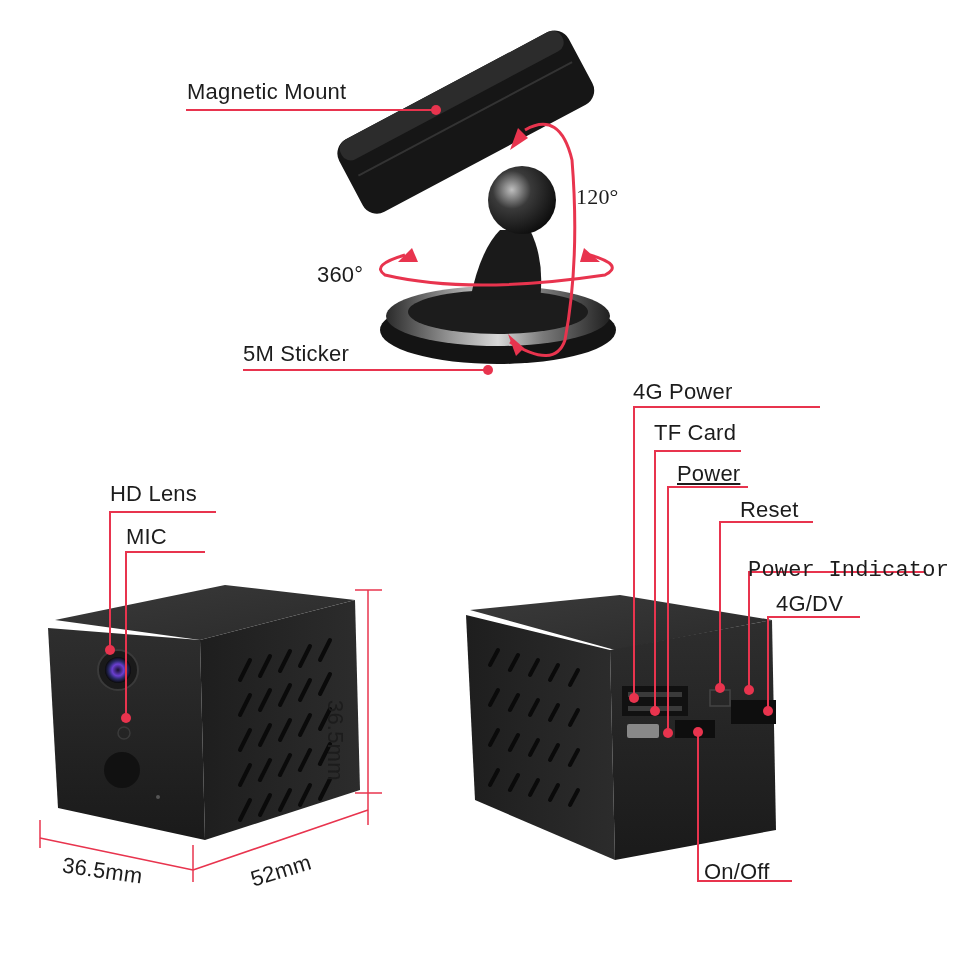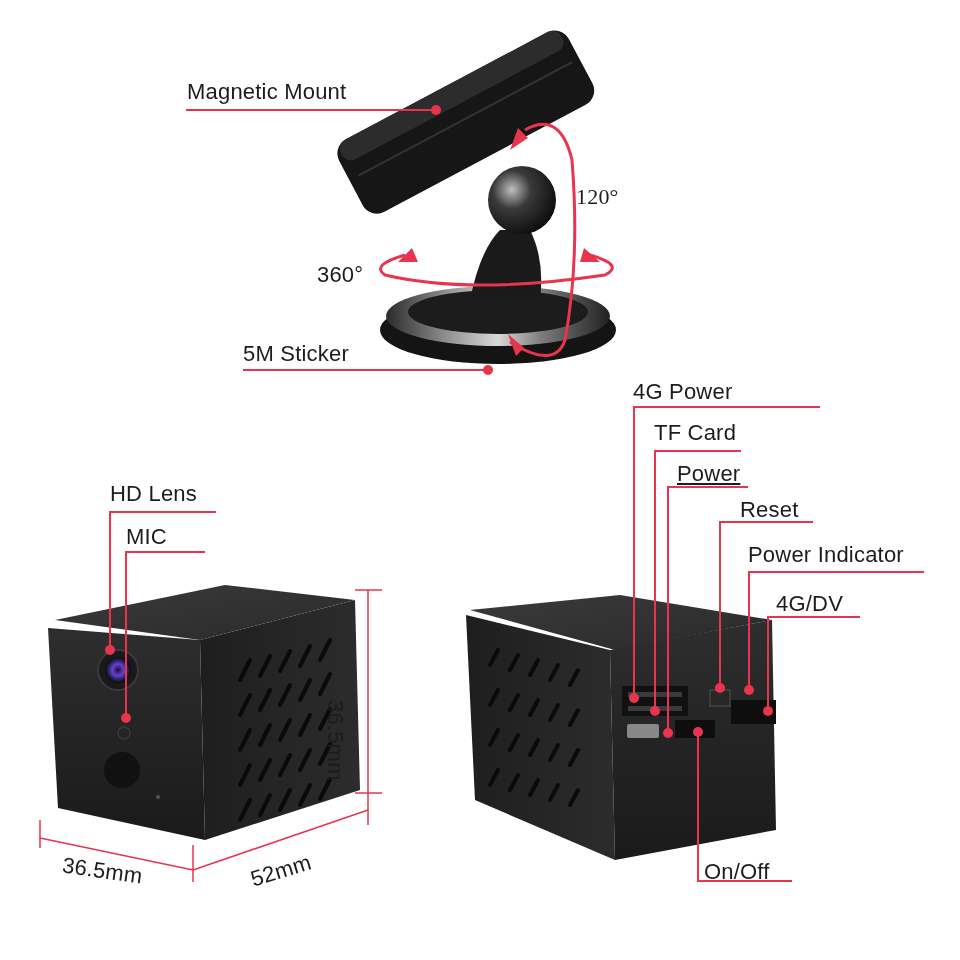--- a/index.html
+++ b/index.html
@@ -215,17 +215,17 @@
   <div class="lbl" style="left:126px; top:524px;">MIC</div>
 
   <div class="lbl" style="left:348px; top:700px; transform: rotate(90deg); transform-origin: left top;">36.5mm</div>
   <div class="lbl" style="left:62px; top:858px; transform: rotate(8deg);">36.5mm</div>
   <div class="lbl" style="left:250px; top:858px; transform: rotate(-17deg);">52mm</div>
 
   <div class="lbl" style="left:633px; top:379px;">4G Power</div>
   <div class="lbl" style="left:654px; top:420px;">TF Card</div>
   <div class="lbl" style="left:677px; top:461px;text-decoration:underline;">Power</div>
   <div class="lbl" style="left:720px; top:497px;margin-left:20px;">Reset</div>
-  <div class="lbl" style="left:748px; top:542px;">Power Indicator</div>
+  <div class="lbl" style="left:748px; top:558px;font-family:Liberation Mono, monospace;">Power Indicator</div>
   <div class="lbl" style="left:776px; top:591px;">4G/DV</div>
   <div class="lbl" style="left:704px; top:851px;margin-top:8px;">On/Off</div>
 
 </div>
 
 </body></html>

